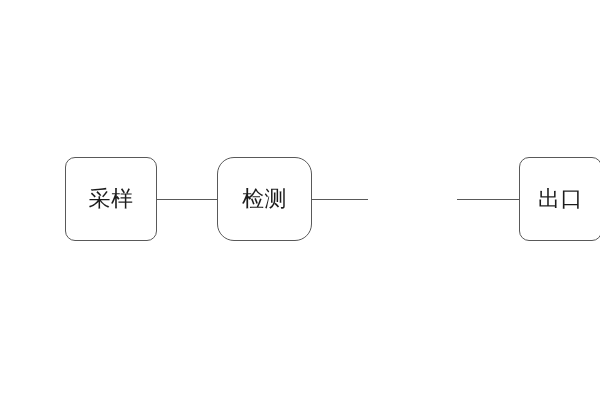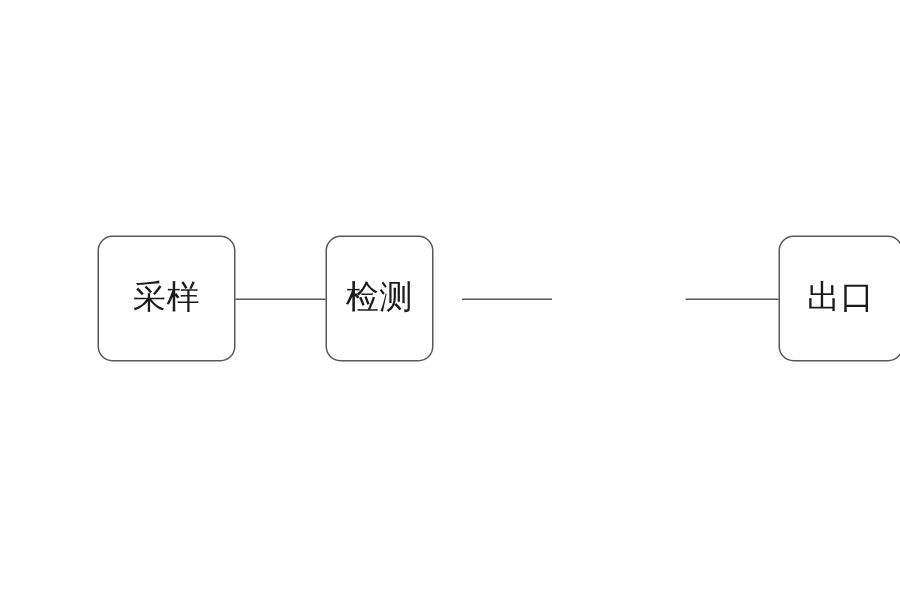--- a/index.html
+++ b/index.html
@@ -55,21 +55,21 @@
 
   .connector {
     position: absolute;
     height: 0;
     border-top: 1.4px solid #595959;
     z-index: 1;
   }
 
   
   .node-1 { left: 33px;  top: 157px; width: 92px; height: 84px; }
-  .node-2 { left: 185px; top: 157px; width: 72px; height: 84px; }
+  .node-2 { left: 185px; top: 157px; width: 95px; height: 84px; border-radius: 17px; }
   .node-3 { left: 336px; top: 157px; width: 89px; height: 84px; }
   .node-4 { left: 487px; top: 157px; width: 83px; height: 84px; }
 
   
   .conn-1 { left: 125px; top: 199px; width: 60px; }
   .conn-2 { left: 276px; top: 199px; width: 60px; }
   .conn-3 { left: 425px; top: 199px; width: 62px; }
 </style>
 </head>
 <body>

